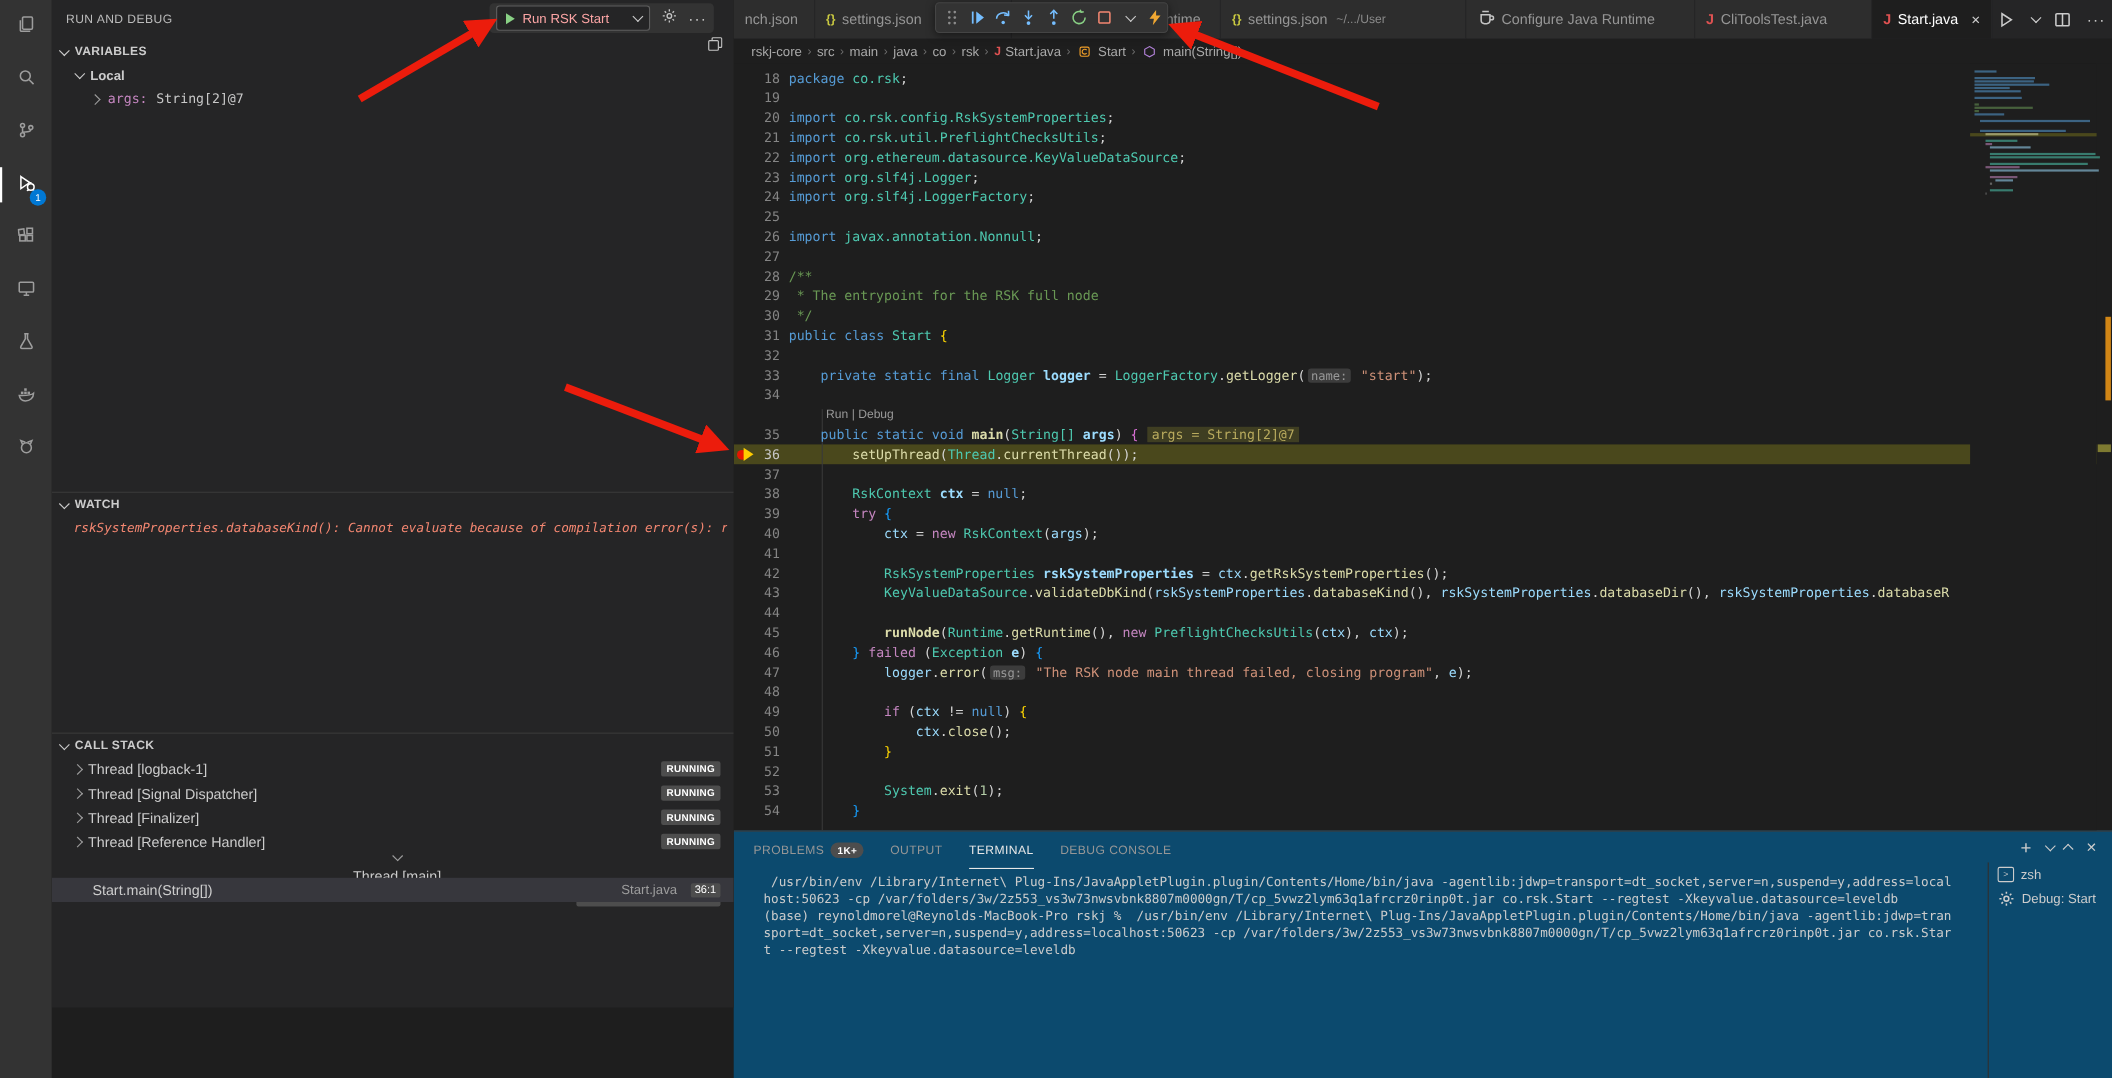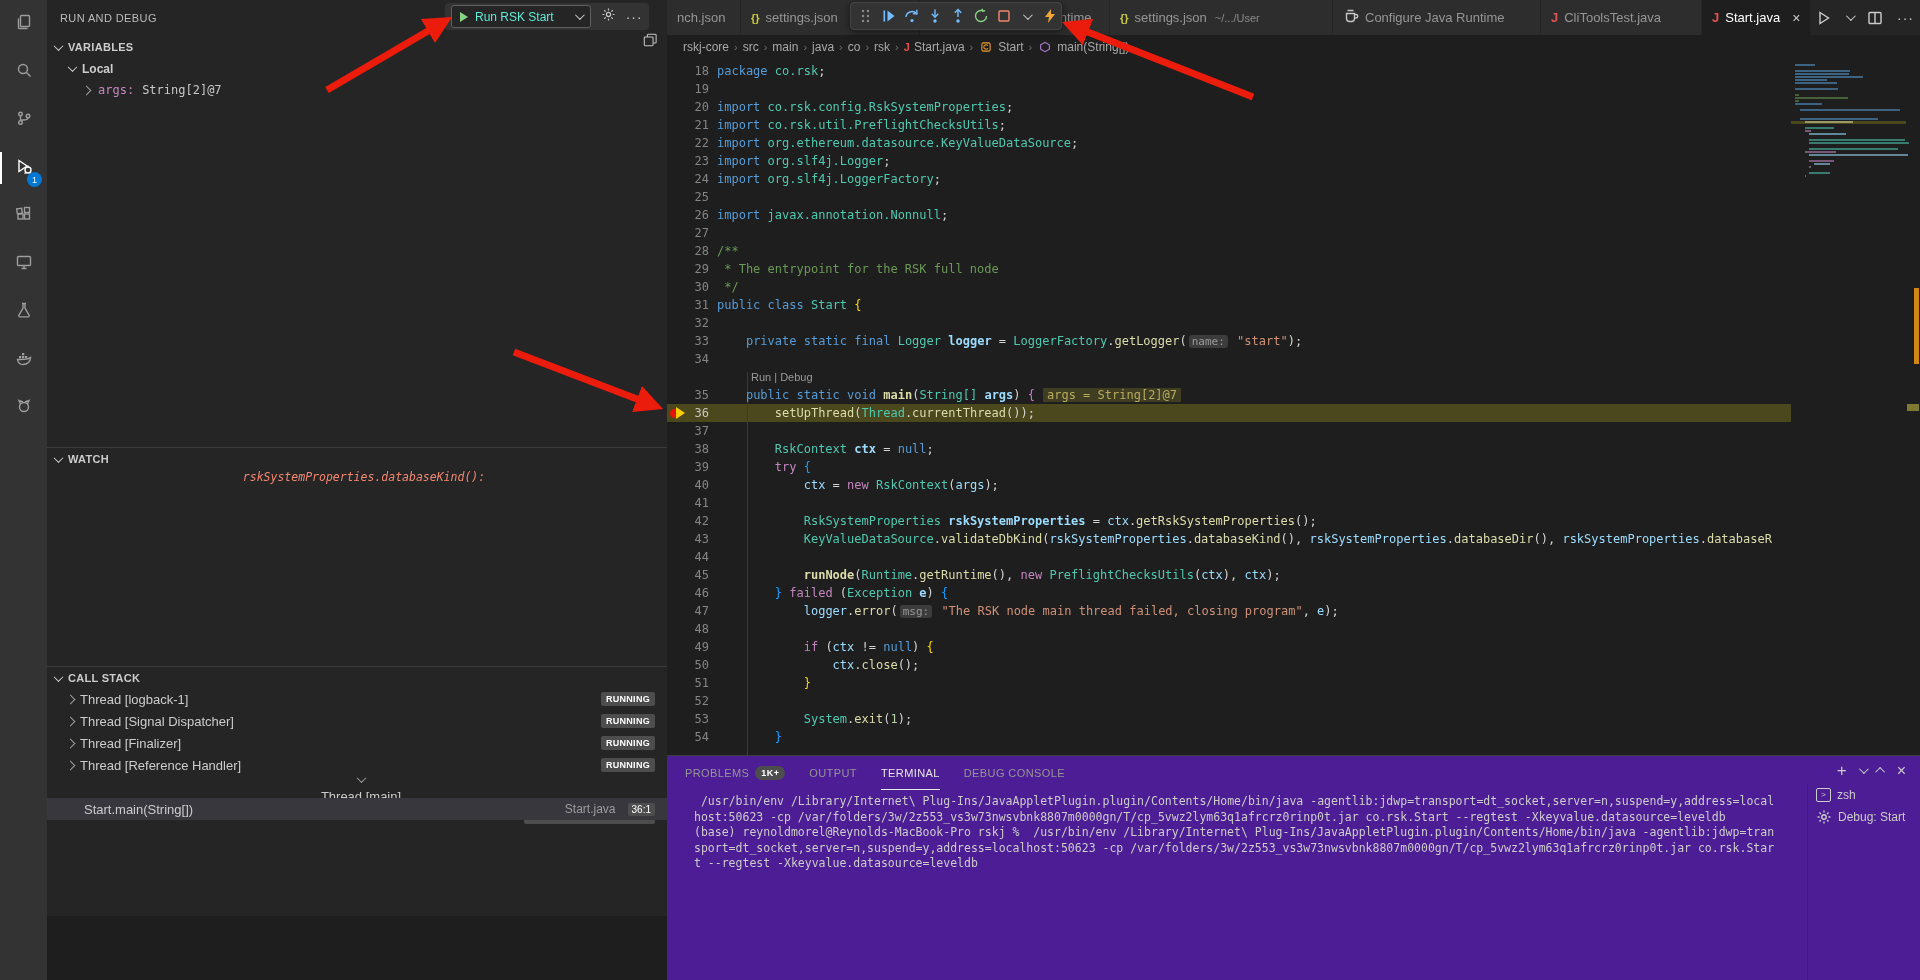--- a/index.html
+++ b/index.html
@@ -23,21 +23,21 @@
   .sec-head{display:flex;align-items:center;gap:6px;font-size:11px;font-weight:bold;color:#cccccc;height:20px;padding-left:8px;letter-spacing:.3px;}
   .tw{width:6px;height:6px;border-right:1.4px solid #cccccc;border-bottom:1.4px solid #cccccc;flex:none;}
   .tw.down{transform:rotate(45deg) translate(-1px,-1px);}
   .tw.right{transform:rotate(-45deg);}
   .row-local{position:absolute;top:58px;left:0;height:21px;display:flex;align-items:center;gap:6px;padding-left:22px;font-size:12px;font-weight:bold;color:#cccccc;}
   .row-var{position:absolute;top:80px;left:0;height:20px;display:flex;align-items:center;gap:8px;padding-left:36px;font-size:12px;}
   .var-name{color:#c586c0;}
   .var-val{color:#c8c8c8;}
   .sep{position:absolute;left:0;right:0;height:0;border-top:1px solid #3a3a3a;}
   .watch-row{position:absolute;top:470px;left:0;right:6px;height:20px;display:flex;align-items:center;padding-left:20px;
-             font-size:11.5px;font-style:italic;color:#f48771;white-space:nowrap;overflow:hidden;flex-direction:column;}
+             font-size:11.5px;font-style:italic;color:#f48771;white-space:nowrap;overflow:hidden;}
   .cs-row{position:absolute;left:0;right:0;height:22px;display:flex;align-items:center;gap:6px;padding:0 12px 0 20px;font-size:13px;color:#cccccc;cursor:pointer;}
   .cs-row .lbl{white-space:nowrap;}
   .badge{margin-left:auto;background:#4d4d4d;color:#ffffff;font-size:9px;font-weight:bold;letter-spacing:.3px;
          padding:2px 5px;border-radius:2px;white-space:nowrap;flex:none;}
   .cs-frame{background:#37373d;padding-left:37px;}
   .cs-file{margin-left:auto;color:#9d9d9d;font-size:12px;}
   .loc-badge{background:#4d4d4d;color:#fff;font-size:10px;padding:1px 4px;border-radius:2px;margin-left:6px;flex:none;}
   #bp-sliver{position:absolute;left:0;right:0;top:971px;border-top:1px solid #3c3c3c;height:9px;overflow:hidden;}
 
   
@@ -76,36 +76,36 @@
   .bp-arrow{position:absolute;left:9px;top:3px;width:0;height:0;border-top:6px solid transparent;
             border-bottom:6px solid transparent;border-left:9px solid #ffcc00;}
   #indent-guide{position:absolute;left:80px;top:314px;width:1px;height:432px;background:#3a3a3a;z-index:1;}
   #minimap{position:absolute;left:1124px;top:0;width:115px;height:697px;background:#1e1e1e;z-index:2;}
   .mm-line{position:absolute;height:2px;opacity:.55;}
   .mm-cur{position:absolute;left:0;width:115px;height:3px;background:#4a481c;opacity:1;}
   #ruler{position:absolute;left:1239px;top:0;width:14px;height:697px;z-index:2;}
   .ruler-mark{position:absolute;}
 
   
-  #panel{position:absolute;left:0;top:755px;right:0;height:225px;background:#4c1d95;border-top:1px solid #3c3c3c;box-sizing:border-box;}
+  #panel{position:absolute;left:0;top:755px;right:0;height:225px;background:#0c4a6e;border-top:1px solid #3c3c3c;box-sizing:border-box;}
   #panel-tabs{position:absolute;left:18px;top:0;height:34px;display:flex;align-items:center;gap:24px;}
   .ptab{font-size:11px;letter-spacing:.4px;color:#969696;display:flex;align-items:center;gap:6px;height:34px;cursor:pointer;box-sizing:border-box;}
   .ptab.active{color:#e7e7e7;border-bottom:1px solid #e7e7e7;}
   .pbadge{background:#4d4d4d;color:#fff;font-size:9px;padding:2px 6px;border-radius:9px;font-weight:bold;}
   #panel-actions{position:absolute;right:14px;top:6px;display:flex;align-items:center;gap:12px;color:#cccccc;}
   #term-text{position:absolute;left:27px;top:38px;width:1100px;font-size:11.5px;line-height:15.5px;color:#cccccc;margin:0;white-space:pre-wrap;word-break:break-all;}
   #term-list{position:absolute;right:0;top:28px;width:112px;bottom:0;border-left:1px solid #303030;}
   .term-item{height:22px;display:flex;align-items:center;gap:6px;padding-left:8px;font-size:12px;color:#cccccc;cursor:pointer;white-space:nowrap;}
   .term-ic{flex:none;width:13px;height:12px;border:1px solid #cccccc;border-radius:2px;font-size:8px;line-height:11px;text-align:center;color:#ccc;}
 
   
   #run-toolbar{position:absolute;left:445px;top:3px;height:27px;background:#333333;border-radius:4px;
                display:flex;align-items:center;padding:0 6px;gap:10px;z-index:20;}
   #run-dd{display:flex;align-items:center;gap:7px;background:#252526;border:1px solid #5f5f5f;border-radius:3px;
-          height:21px;padding:0 8px;font-size:12px;color:#5eead4;cursor:pointer;text-align:right;}
+          height:21px;padding:0 8px;font-size:12px;color:#fca5a5;cursor:pointer;text-align:right;}
   .play-tri{width:0;height:0;border-top:5px solid transparent;border-bottom:5px solid transparent;border-left:8px solid #89d185;}
   .chev-dn{width:6px;height:6px;border-right:1.3px solid #cccccc;border-bottom:1.3px solid #cccccc;transform:rotate(45deg) translateY(-2px);}
   .dots{color:#c5c5c5;font-size:14px;letter-spacing:1px;cursor:pointer;}
   #debug-toolbar{position:absolute;left:850px;top:2px;width:212px;height:28px;background:#333333;border:1px solid #444;
                  border-radius:4px;box-shadow:0 2px 8px rgba(0,0,0,.5);display:flex;align-items:center;padding:0 3px;z-index:20;box-sizing:border-box;}
   .dbg-btn{width:23px;height:24px;display:flex;align-items:center;justify-content:center;cursor:pointer;flex:none;}
 
   #arrows{position:absolute;left:0;top:0;z-index:100;pointer-events:none;}
 </style>
 </head>

